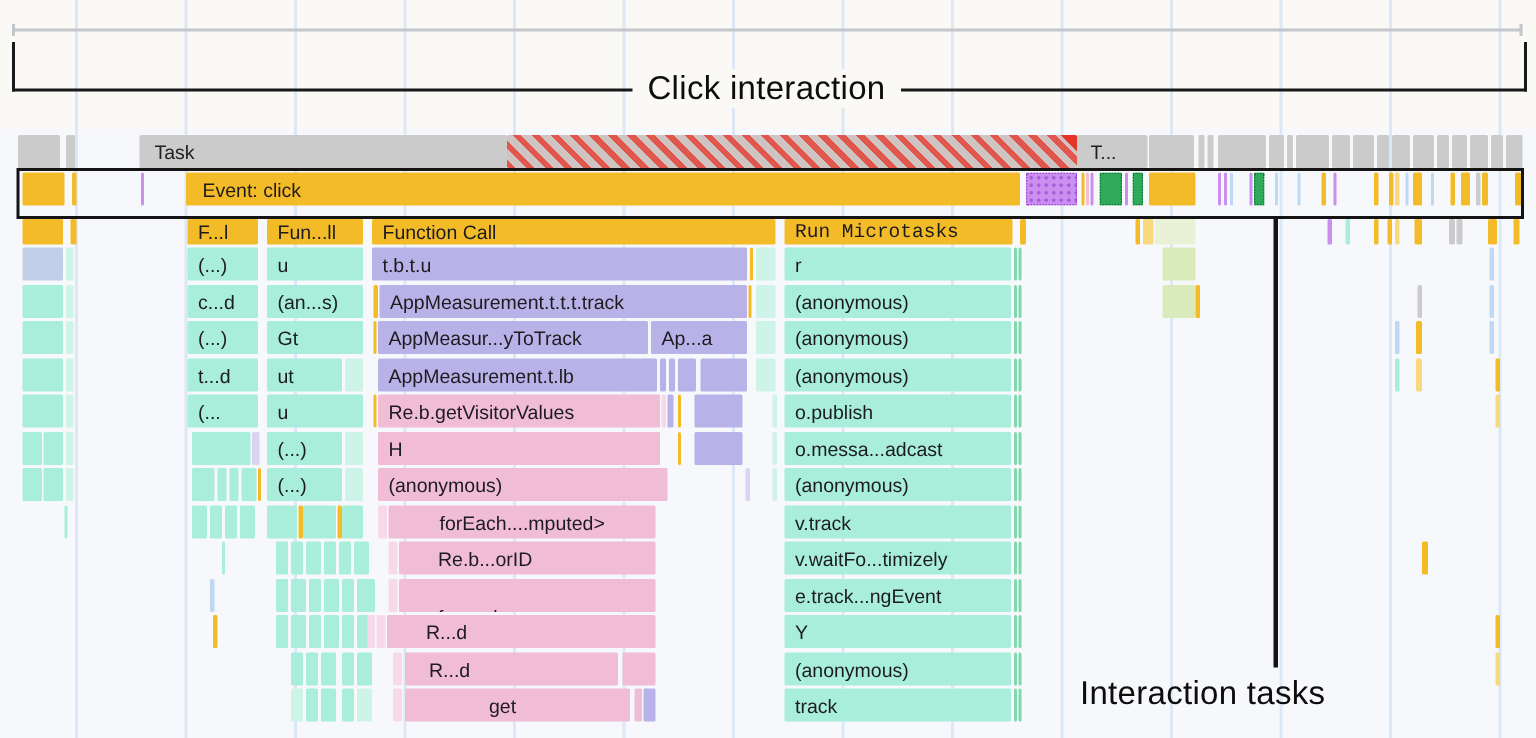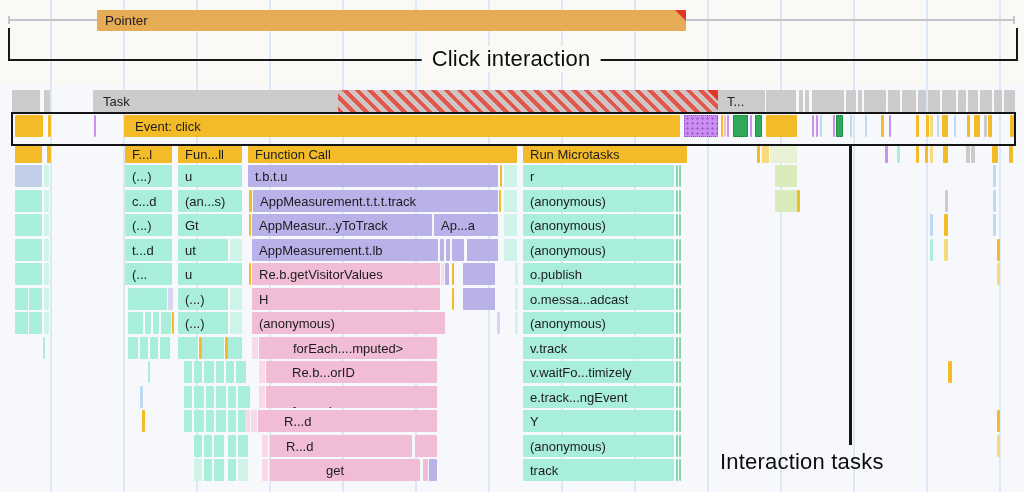--- a/index.html
+++ b/index.html
@@ -54,24 +54,20 @@
       <div class="gl" style="left: 561px;"></div>
       <div class="gl" style="left: 634px;"></div>
       <div class="gl" style="left: 707px;"></div>
       <div class="gl" style="left: 780px;"></div>
       <div class="gl" style="left: 853px;"></div>
       <div class="gl" style="left: 926px;"></div>
       <div class="gl" style="left: 999px;"></div>
     </div>
   <div class="whisker"></div>
 
-  <div class="bar c-tan" id="pointer-bar">
-    <span>Pointer</span>
-    <span class="tri"></span>
-  </div>
 
   <div class="bracket"></div>
   <div class="anno" id="click-label">Click interaction</div>
 
   <div id="bars">
       <div class="bar c-gr" style="left: 12px; top: 90px; width: 28px; height: 22px;"></div>
       <div class="bar c-gr" style="left: 44px; top: 90px; width: 6px; height: 22px;"></div>
       <div class="bar c-gr" style="left: 93px; top: 90px; width: 245px; height: 22px;">
         <span style="padding-left: 10px;">Task</span>
       </div>
@@ -136,21 +132,21 @@
       <div class="bar c-y" style="left: 47px; top: 146px; width: 4px; height: 17px;"></div>
       <div class="bar c-y" style="left: 125px; top: 146px; width: 47px; height: 17px;">
         <span style="padding-left: 7px;">F...l</span>
       </div>
       <div class="bar c-y" style="left: 178px; top: 146px; width: 64px; height: 17px;">
         <span style="padding-left: 7px;">Fun...ll</span>
       </div>
       <div class="bar c-y" style="left: 248px; top: 146px; width: 269px; height: 17px;">
         <span style="padding-left: 7px;">Function Call</span>
       </div>
-      <div class="bar c-y" style="left: 523px; top: 146px; width: 164px; height: 17px;">
+      <div class="bar c-y" style="left: 523px; top: 146px; width: 152px; height: 17px; font-family: Liberation Mono, monospace;">
         <span style="padding-left: 7px;">Run Microtasks</span>
       </div>
       <div class="bar c-y" style="left: 680px; top: 146px; width: 4px; height: 17px;"></div>
       <div class="bar c-y" style="left: 757px; top: 146px; width: 3px; height: 17px;"></div>
       <div class="bar c-yl" style="left: 762px; top: 146px; width: 7px; height: 17px;"></div>
       <div class="bar c-pgl" style="left: 770px; top: 146px; width: 27px; height: 17px;"></div>
       <div class="bar c-v" style="left: 885px; top: 146px; width: 3px; height: 17px;"></div>
       <div class="bar c-t" style="left: 897px; top: 146px; width: 3px; height: 17px;"></div>
       <div class="bar c-y" style="left: 916px; top: 146px; width: 3px; height: 17px;"></div>
       <div class="bar c-y" style="left: 925px; top: 146px; width: 3px; height: 17px;"></div>

